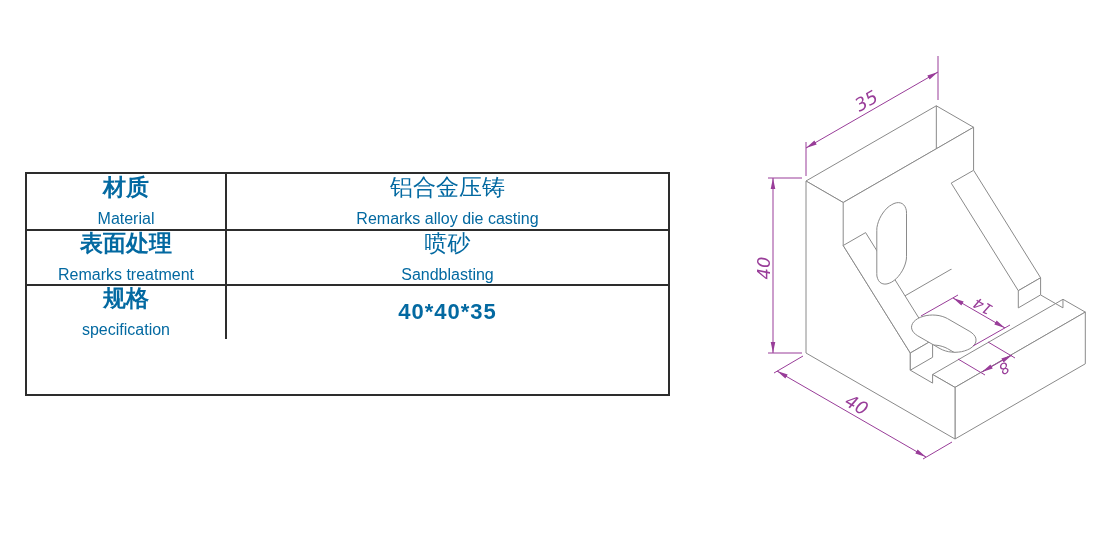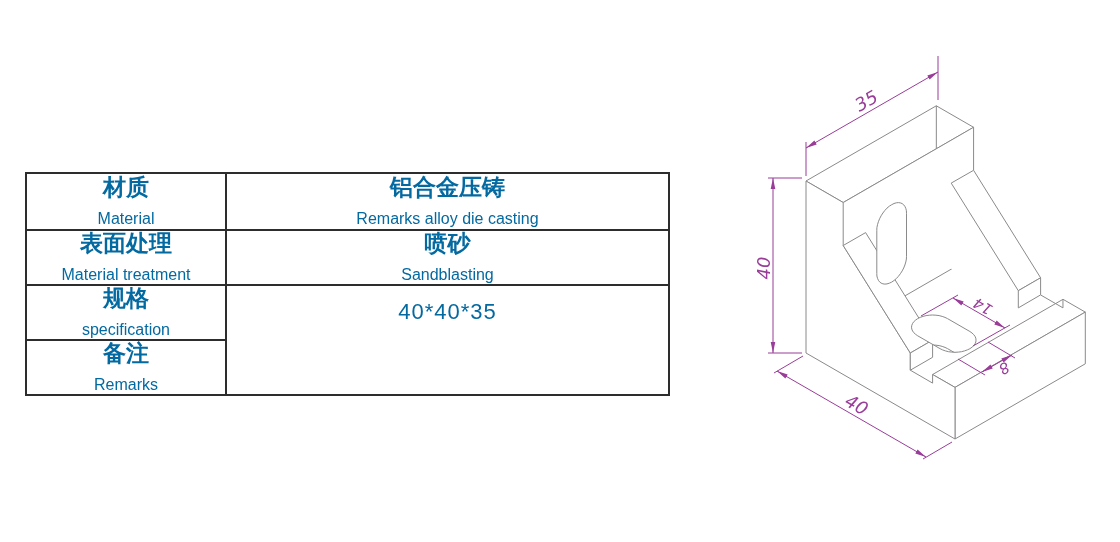--- a/index.html
+++ b/index.html
@@ -17,22 +17,22 @@
   }
   .cell{
     display:flex;flex-direction:column;align-items:center;justify-content:center;
     border-top:2px solid #2d2d2d;
     color:#0369a1;text-align:center;line-height:1.12;overflow:hidden;
   }
   .cell.r0{border-top:none;}
   .cell.label-cell{border-right:2px solid #2d2d2d;}
   .zh{font-size:23px;font-weight:600;white-space:nowrap;}
   .en{font-size:16px;font-weight:400;margin-top:10px;white-space:nowrap;}
-  .value-cell .zh{font-weight:700;}
-  .cell.num .zh{font-weight:400;font-size:22px;letter-spacing:1px;}
+  .value-cell .zh{font-weight:400;}
+  .cell.num .zh{font-weight:700;font-size:22px;letter-spacing:1px;}
   .cell.r3.value-cell .zh{font-size:21px;}
   .cell.r3.value-cell .en{font-size:13.5px;}
   .en:empty{display:none;}
   
   #iso{position:absolute;left:0;top:0;}
   #iso text{font-family:"DejaVu Sans","Liberation Sans",sans-serif;font-style:italic;}
 </style>
 </head>
 <body>
 
@@ -42,40 +42,36 @@
     <span class="zh">材质</span>
     <span class="en">Material</span>
   </div>
   <div class="cell value-cell r0">
     <span class="zh">铝合金压铸</span>
     <span class="en">Remarks alloy die casting</span>
   </div>
 
   <div class="cell label-cell r1">
     <span class="zh">表面处理</span>
-    <span class="en">Material treatment</span>
+    <span class="en">Remarks treatment</span>
   </div>
   <div class="cell value-cell r1">
     <span class="zh">喷砂</span>
     <span class="en">Sandblasting</span>
   </div>
 
   <div class="cell label-cell r2">
     <span class="zh">规格</span>
     <span class="en">specification</span>
   </div>
   <div class="cell value-cell num r2">
     <span class="zh">40*40*35</span>
 
   </div>
 
-  <div class="cell label-cell r3">
-    <span class="zh">备注</span>
-    <span class="en">Remarks</span>
-  </div>
 </div>
 
 <svg id="iso" width="1120" height="542" viewBox="0 0 1120 542">
     <path d="M806.0 181.0L936.3 105.8L973.6 127.3L843.2 202.5Z" fill="#fff" stroke="#8a8a8a" stroke-width="1" stroke-linejoin="round"></path>
     <path d="M843.2 202.5L973.6 127.3L973.6 256.3L843.2 331.5Z" fill="#fff" stroke="none" stroke-width="1" stroke-linejoin="round"></path>
     <line x1="843.24" y1="202.5" x2="973.58" y2="127.25" stroke="#8a8a8a" stroke-width="1"></line>
     <line x1="973.58" y1="127.25" x2="973.58" y2="170.25" stroke="#8a8a8a" stroke-width="1"></line>
     <path d="M843.2 331.5L973.6 256.3L1063.0 307.9L932.6 383.1Z" fill="#fff" stroke="none" stroke-width="1" stroke-linejoin="round"></path>
     <line x1="843.24" y1="331.5" x2="973.58" y2="256.25" stroke="#8a8a8a" stroke-width="1"></line>
     <line x1="932.616" y1="383.1" x2="1062.9560000000001" y2="307.85" stroke="#8a8a8a" stroke-width="1"></line>

